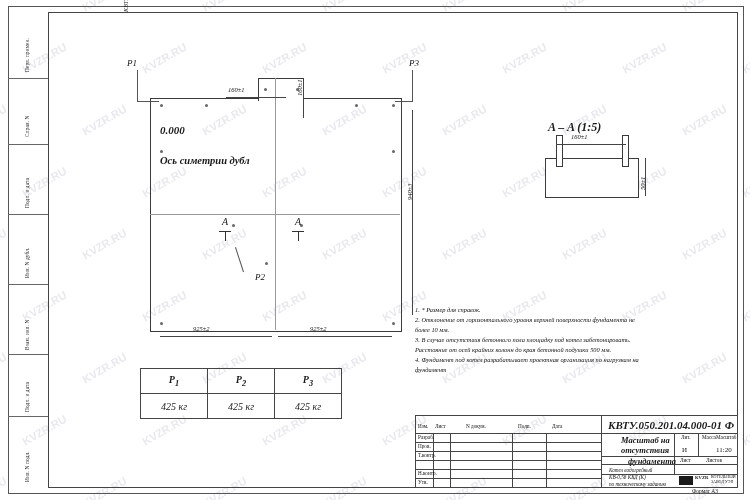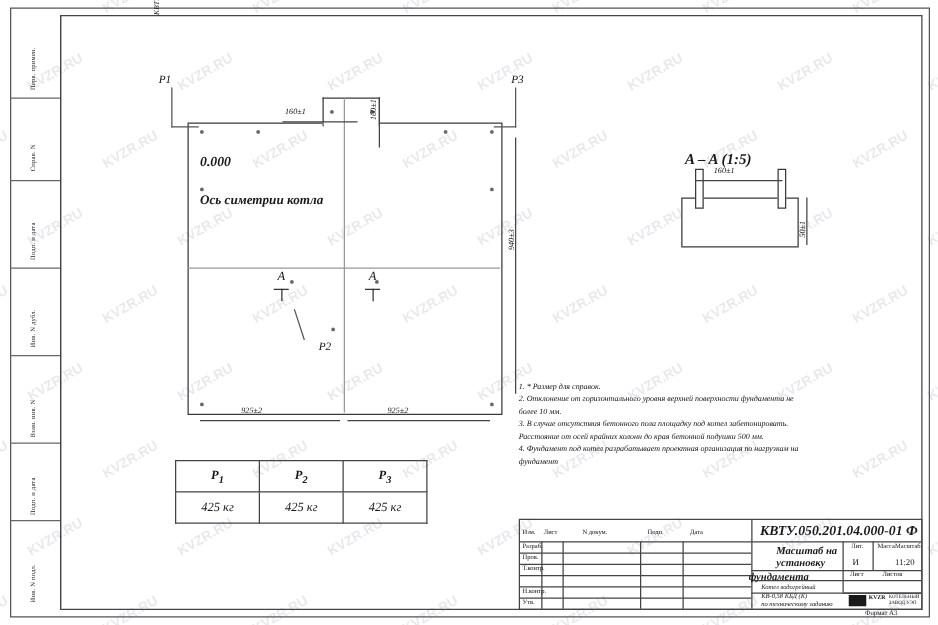--- a/index.html
+++ b/index.html
@@ -176,21 +176,21 @@
   <div class="abs" style="left:137px;top:101px;width:22px;height:1px;background:#555;"></div>
 
   <span class="label" style="left:409px;top:58px;">P3</span>
   <div class="abs" style="left:412px;top:70px;width:1px;height:32px;background:#555;"></div>
   <div class="abs" style="left:395px;top:101px;width:18px;height:1px;background:#555;"></div>
 
   <span class="label" style="left:255px;top:272px;">P2</span>
   <div class="abs" style="left:243px;top:246px;width:1px;height:26px;background:#555;transform:rotate(-18deg);transform-origin:bottom;"></div>
 
   <span class="bigtxt" style="left:160px;top:124px;">0.000</span>
-  <span class="bigtxt" style="left:160px;top:155px;font-size:10.5px;font-weight:bold;">Ось симетрии котла</span>
+  <span class="bigtxt" style="left:160px;top:155px;font-size:10.5px;font-weight:bold;">Ось симетрии дубл</span>
 
   <span class="abs" style="left:222px;top:216px;font-style:italic;font-size:10px;">A</span>
   <div class="abs" style="left:219px;top:231px;width:12px;height:1px;background:#333;"></div>
   <div class="abs" style="left:225px;top:231px;width:1px;height:10px;background:#333;"></div>
 
   <span class="abs" style="left:295px;top:216px;font-style:italic;font-size:10px;">A</span>
   <div class="abs" style="left:292px;top:231px;width:12px;height:1px;background:#333;"></div>
   <div class="abs" style="left:298px;top:231px;width:1px;height:10px;background:#333;"></div>
 
   <div class="abs dimline hline" style="left:226px;top:97px;width:60px;"></div>
@@ -268,22 +268,22 @@
     <span class="tbtxt" style="left:102px;top:8px;">Подп.</span>
     <span class="tbtxt" style="left:136px;top:8px;">Дата</span>
 
     <span class="tbtxt" style="left:2px;top:19px;">Разраб.</span>
     <span class="tbtxt" style="left:2px;top:28px;">Пров.</span>
     <span class="tbtxt" style="left:2px;top:37px;">Т.контр.</span>
     <span class="tbtxt" style="left:2px;top:55px;">Н.контр.</span>
     <span class="tbtxt" style="left:2px;top:64px;">Утв.</span>
 
     <span class="tbtitle" style="left:205px;top:19px;font-size:8.5px;">Масштаб на</span>
-    <span class="tbtitle" style="left:205px;top:29px;font-size:8.5px;">установку</span>
-    <span class="tbtitle" style="left:183px;top:40px;font-size:8.5px;text-align:center;">фундамента</span>
+    <span class="tbtitle" style="left:205px;top:29px;font-size:8.5px;">отсутствия</span>
+    <span class="tbtitle" style="left:212px;top:40px;font-size:8.5px;text-align:center;">фундамента</span>
     <span class="tbtxt" style="left:193px;top:52px;font-style:italic;">Котел водогрейный</span>
     <span class="tbtxt" style="left:193px;top:59px;font-style:italic;">КВ-0,58 КБД (К)</span>
     <span class="tbtxt" style="left:193px;top:66px;font-style:italic;">по техническому заданию</span>
 
     <span class="tbtxt" style="left:265px;top:19px;">Лит.</span>
     <span class="tbtxt" style="left:286px;top:19px;">Масса</span>
     <span class="tbtxt" style="left:300px;top:19px;">Масштаб</span>
     <span class="tbtxt" style="left:266px;top:30px;font-size:7px;">И</span>
     <span class="tbtxt" style="left:286px;top:30px;"></span>
     <span class="tbtxt" style="left:300px;top:30px;font-size:7px;">11:20</span>

